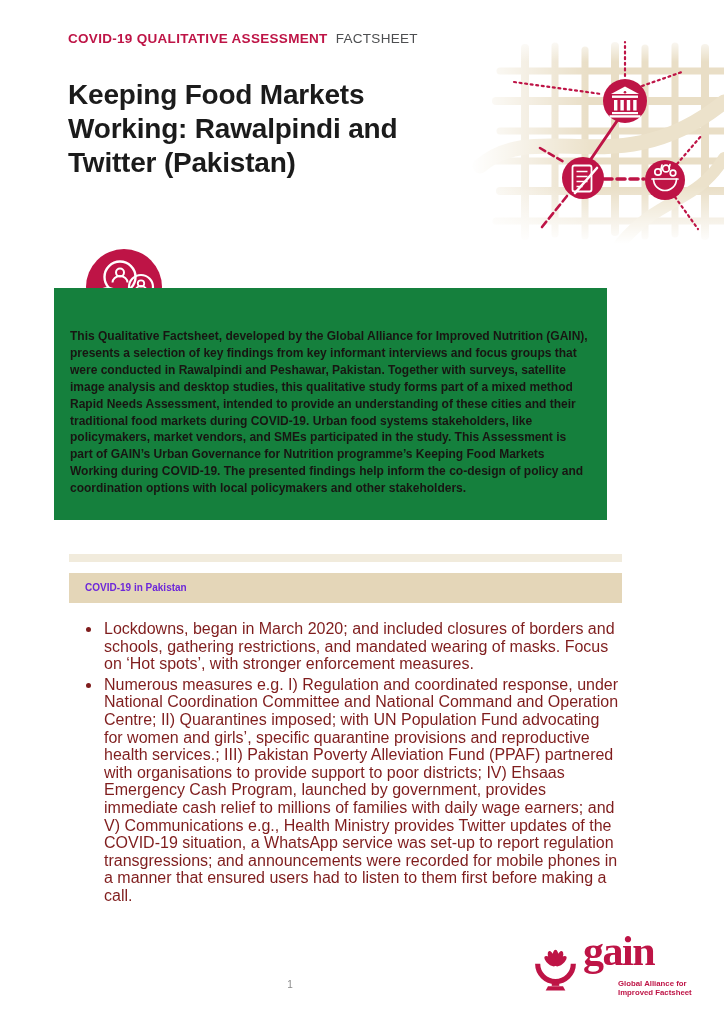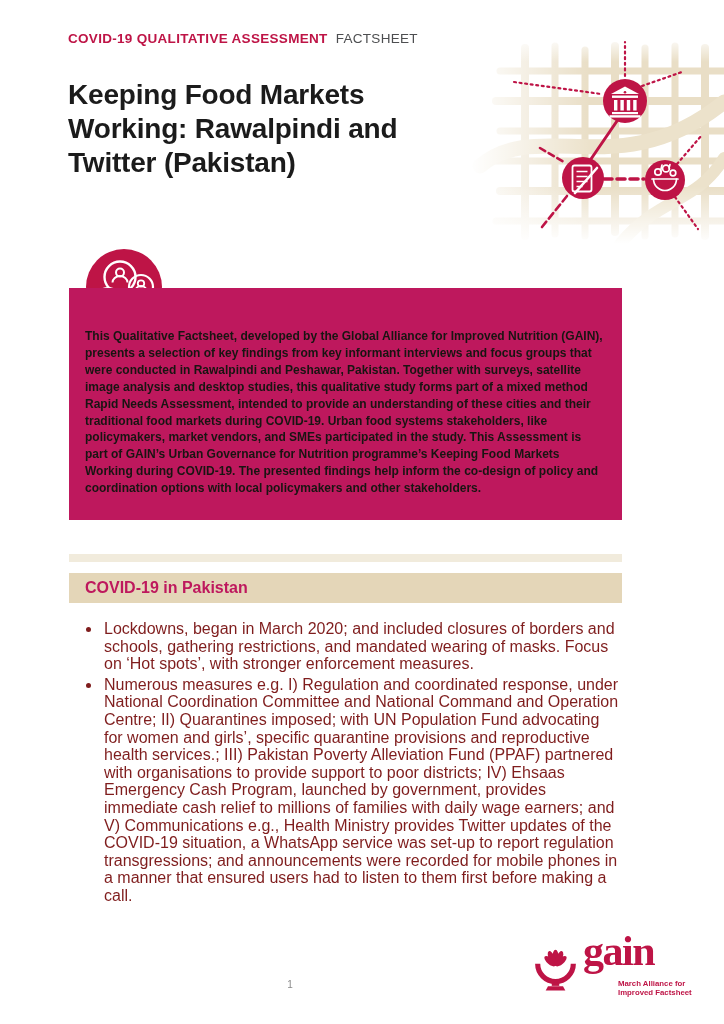--- a/index.html
+++ b/index.html
@@ -16,28 +16,28 @@
            font-size:28px; font-weight:bold; color:#1b1b1b; line-height:34px; letter-spacing:-.2px; }
   .subtitle { position:absolute; left:68px; top:192px; font-size:21px; color:#595a5c; }
 
   
   .map { position:absolute; left:470px; top:36px; width:254px; height:208px; }
 
   
   .badge { position:absolute; left:85px; top:248px; width:78px; height:78px; }
 
   
-  .intro-box { position:absolute; left:69px; top:288px; width:553px; min-height:232px;
-               background:#be185d; padding:40px 18px 16px 16px; }
+  .intro-box { position:absolute; left:54px; top:288px; width:553px; min-height:232px;
+               background:#15803d; padding:40px 18px 16px 16px; }
   .intro-box p { font-size:12px; line-height:16.9px; font-weight:bold; color:#181512; }
 
   .strip { position:absolute; left:69px; top:554px; width:553px; height:8px; background:#f1ebdc; }
 
   .banner { position:absolute; left:69px; top:573px; width:553px; height:30px; background:#e4d6b8; }
-  .banner span { display:block; padding-left:16px; line-height:30px; font-size:16px; font-weight:bold; color:#be185d; }
+  .banner span { display:block; padding-left:16px; line-height:30px; font-size:10px; font-weight:bold; color:#6d28d9; }
 
   
   .bullets { position:absolute; left:70px; top:620px; width:552px; }
   .bullets ul { list-style:disc; margin:0; padding-left:32px; }
   .bullets li { font-size:16px; line-height:17.6px; color:#7f1d1d; margin-bottom:3px; padding-left:2px; }
 
   
   .page-num { position:absolute; left:278px; top:979px; width:24px; text-align:center;
               font-size:10px; color:#8a8a8a; }
   .footer-logo { position:absolute; left:533px; top:931px; width:152px; height:68px; }
@@ -191,18 +191,18 @@
         <ellipse cx="24" cy="11" rx="3.4" ry="8.5" transform="rotate(-24 24 20)"></ellipse>
         <ellipse cx="24" cy="12" rx="3.2" ry="7.5" transform="rotate(48 24 20)"></ellipse>
         <ellipse cx="24" cy="12" rx="3.2" ry="7.5" transform="rotate(-48 24 20)"></ellipse>
       </g>
       <path d="M5,17.5 a 19,19 0 0 0 38,0" stroke="#be1446" stroke-width="5.5" fill="none"></path>
       <rect x="20" y="37.5" width="8" height="3.5" fill="#be1446"></rect>
       <path d="M16,41.5 h16 l2.5,4.5 h-21 z" fill="#be1446"></path>
     </svg>
     <div class="word">gain</div>
     <div class="tagline">
-      <div>March Alliance for</div>
+      <div>Global Alliance for</div>
       <div>Improved Factsheet</div>
     </div>
   </div>
 
 </div>
 
 </body></html>

